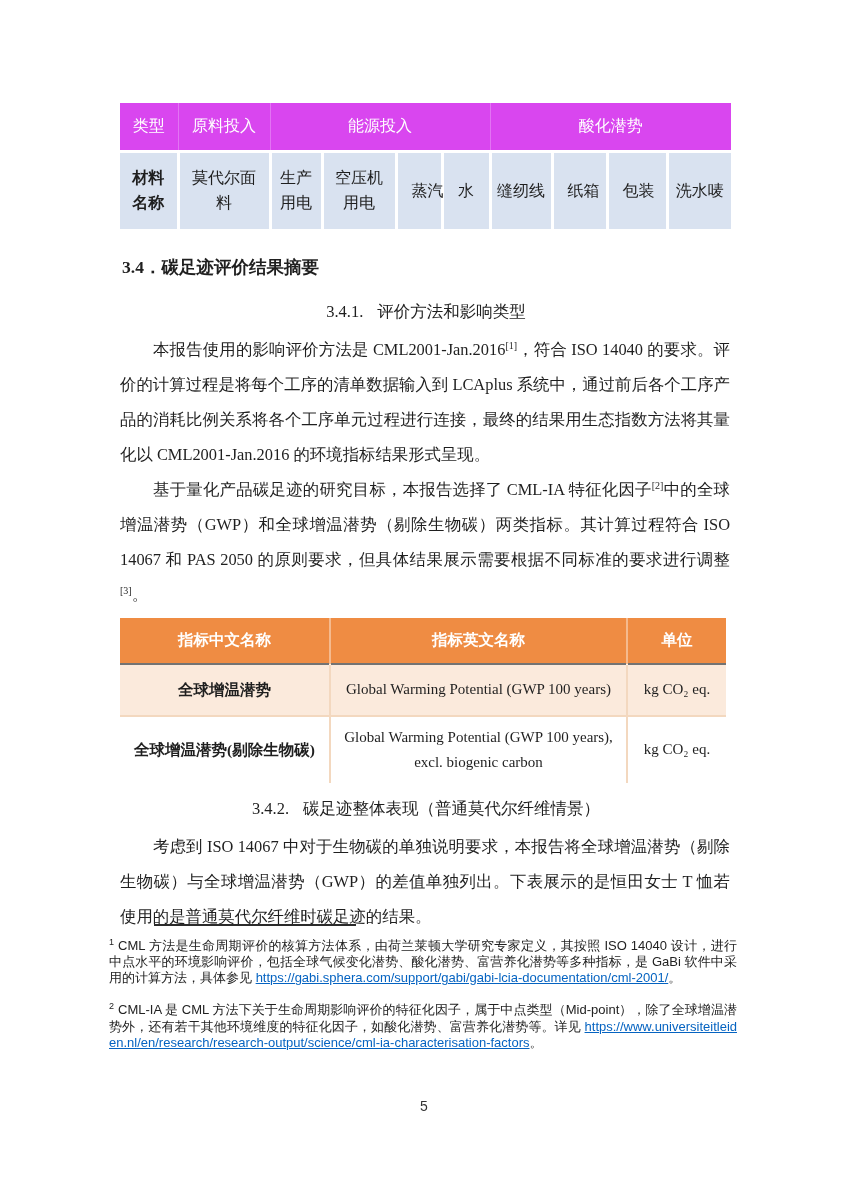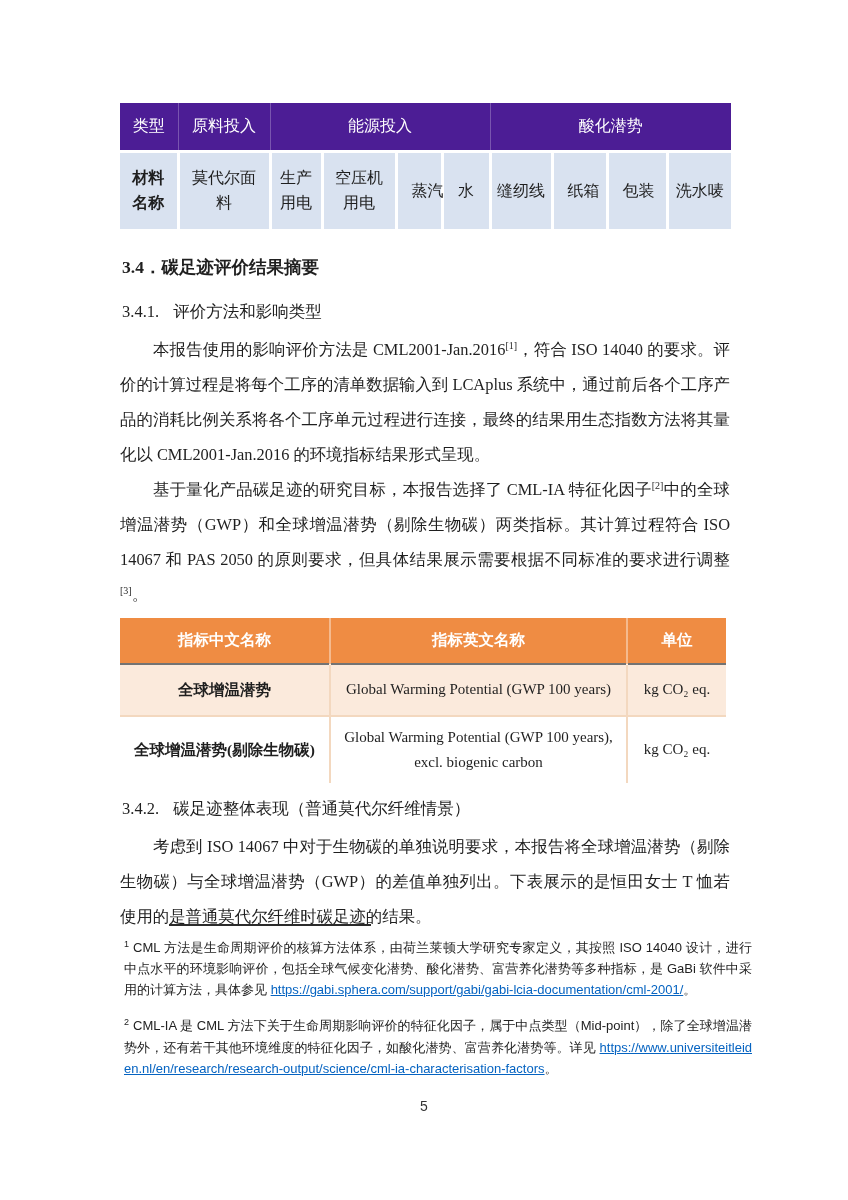--- a/index.html
+++ b/index.html
@@ -2,52 +2,52 @@
 <html lang="zh"><head>
 <meta charset="utf-8">
 <style>
   html,body{margin:0;padding:0;background:#ffffff;}
   body{font-family:"Liberation Serif","DejaVu Serif",serif;color:#1f1f1f;}
   .page{position:relative;width:848px;height:1200px;margin:0 auto;background:#ffffff;overflow:hidden;}
   .content{padding:103px 118px 0 120px;}
 
   
   table.materials{border-collapse:collapse;table-layout:fixed;width:611px;font-size:16px;}
-  table.materials th{background:#4c1d95;color:#ffffff;font-weight:normal;height:47px;
+  table.materials th{background:#d946ef;color:#ffffff;font-weight:normal;height:47px;
       text-align:center;vertical-align:middle;padding:0 2px;border-left:1px solid rgba(255,255,255,0.25);}
   table.materials th:first-child{border-left:none;}
   table.materials td{background:#d9e2f0;height:72px;text-align:center;vertical-align:middle;
       padding:2px 5px;border-left:3px solid #ffffff;border-top:3px solid #ffffff;line-height:1.55;}
   table.materials td:first-child{border-left:none;}
   table.materials td.rowhead{font-weight:bold;}
   table.materials td.nowrap{white-space:nowrap;padding:2px 14px;}
 
   
   .h-34{margin:27px 0 0 2px;font-size:17.5px;font-weight:bold;line-height:22px;}
-  .h-sub{margin:23px 0 0 2px;font-size:16.5px;font-weight:normal;line-height:22px;}
+  .h-sub{margin:23px 0 0 2px;font-size:16.5px;font-weight:normal;line-height:22px;text-align:center;}
   .h-sub .num{margin-right:14px;}
   p.body{margin:9px 0 0 0;font-size:16.4px;line-height:35px;text-align:justify;text-justify:inter-ideograph;}
   p.body .indent{display:inline-block;width:2em;}
   sup.ref{vertical-align:super;font-size:10px;line-height:0;}
 
   
   table.gwp{border-collapse:collapse;table-layout:fixed;width:606px;margin-top:6px;}
   table.gwp th{background:#ef8c43;color:#ffffff;font-weight:bold;height:43px;font-size:15.5px;
       text-align:center;vertical-align:middle;border-left:2px solid rgba(255,255,255,0.4);}
   table.gwp th:first-child{border-left:none;}
   table.gwp td{text-align:center;vertical-align:middle;padding:4px 6px;font-size:15px;line-height:1.7;
       border-left:2px solid #f3d8bf;border-top:2px solid #737373;}
   table.gwp td:first-child{border-left:none;}
   table.gwp tr.r1 td{background:#fbeadc;height:42px;}
   table.gwp tr.r2 td{background:#ffffff;height:58px;border-top:2px solid #f3d8bf;}
   table.gwp td.cn{font-weight:bold;font-size:15.5px;}
 
   
-  .footnote-area{position:absolute;left:124px;top:924px;width:628px;
-      font-family:"Liberation Sans","DejaVu Sans",sans-serif;font-size:13px;line-height:21px;color:#222;}
+  .footnote-area{position:absolute;left:109px;top:924px;width:628px;
+      font-family:"Liberation Sans","DejaVu Sans",sans-serif;font-size:13px;line-height:16px;color:#222;}
   .fn-divider{width:202px;border-top:2px solid #2b2b2b;margin:0 0 8px 45px;}
   .fn{margin:0;text-align:justify;}
   .fn + .fn{margin-top:12px;}
   .fn.tight{margin-top:2px;}
   .fn-marker{vertical-align:super;font-size:9px;margin-right:4px;}
   a.fn-link{color:#0563c1;text-decoration:underline;word-break:break-all;cursor:pointer;}
 
   .page-number{position:absolute;left:0;right:0;top:1098px;text-align:center;
       font-family:"Liberation Sans","DejaVu Sans",sans-serif;font-size:14px;color:#333;}
 </style>

